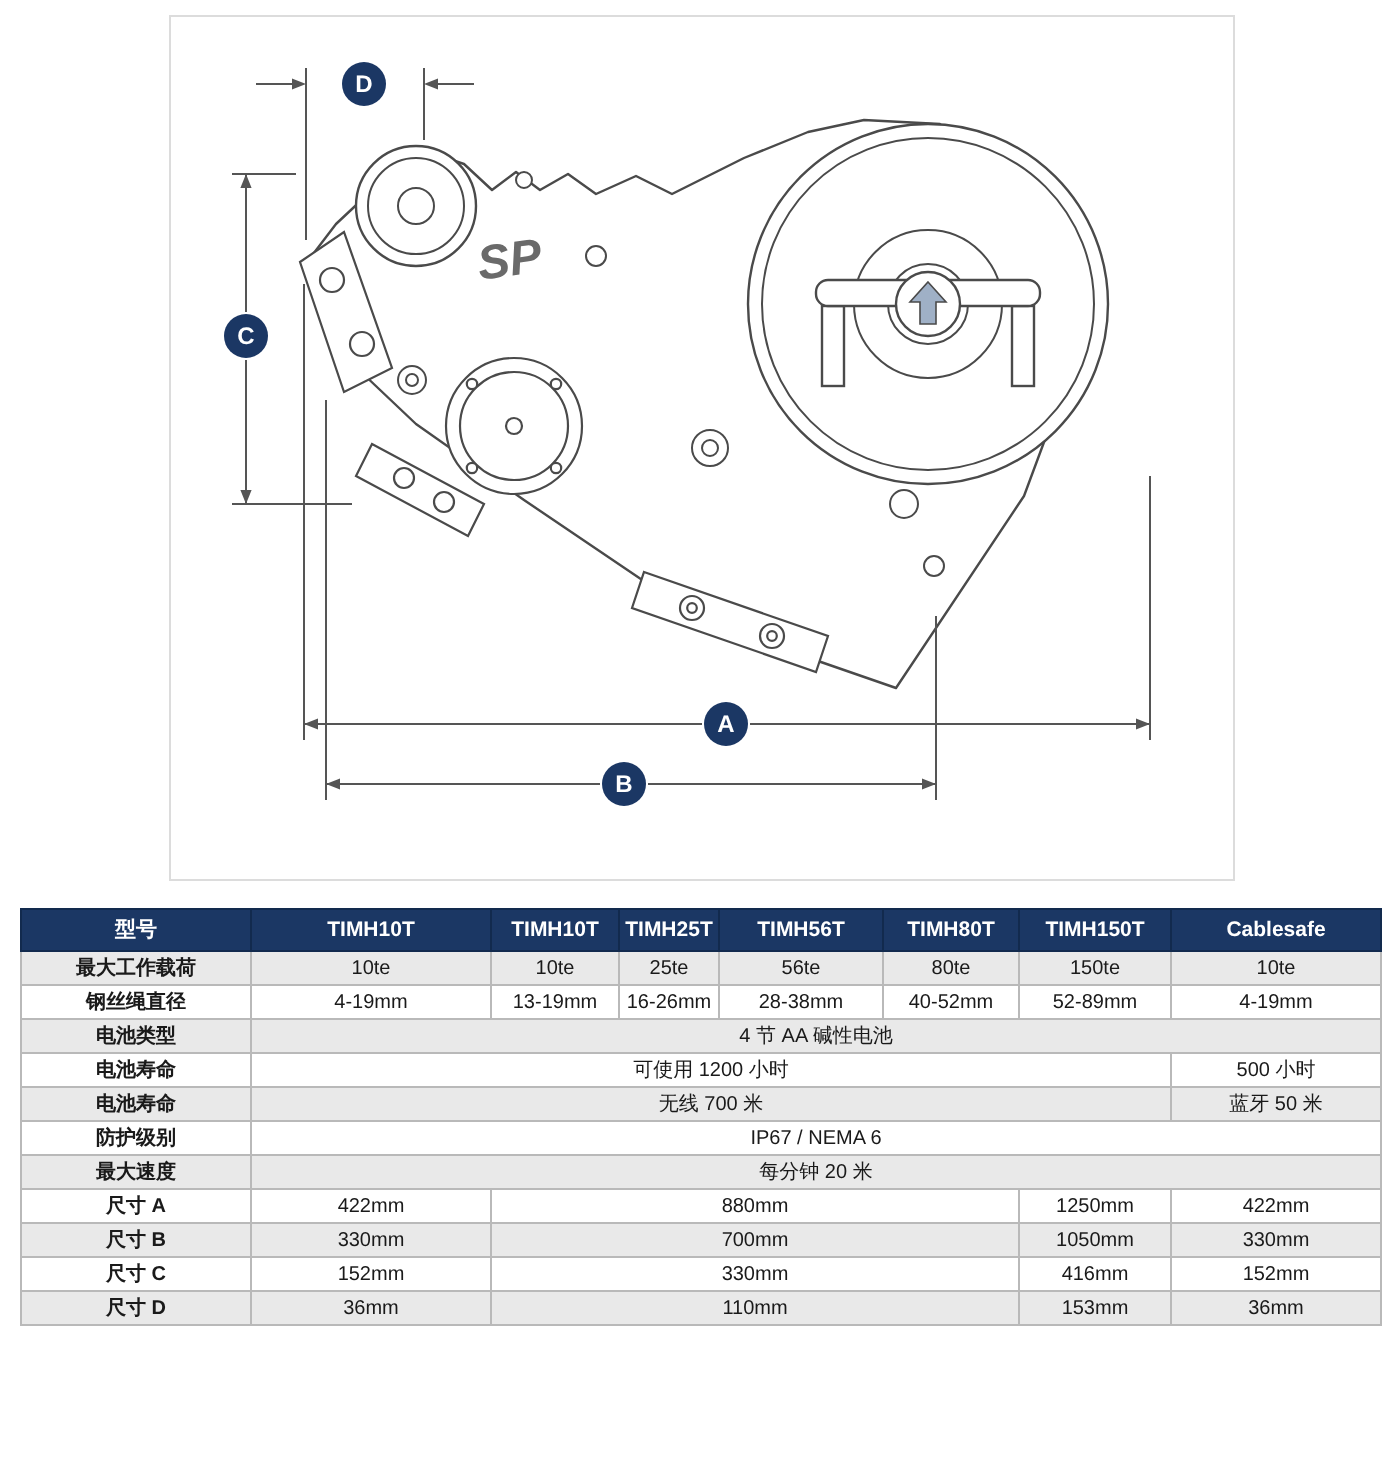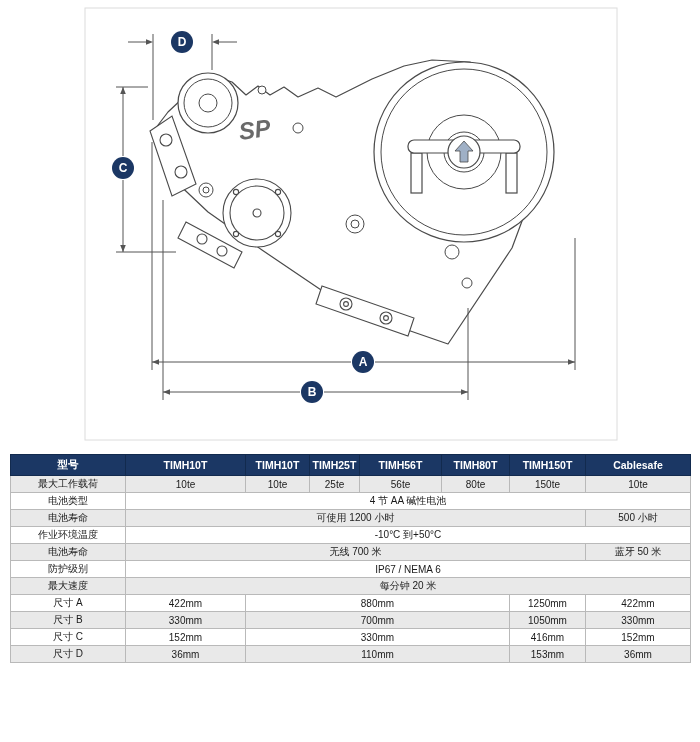--- a/index.html
+++ b/index.html
@@ -36,21 +36,21 @@
     border: 1px solid #b9b9b9;
     height: 15px;
     padding: 1px 2px;
     text-align: center;
     vertical-align: middle;
     overflow: hidden;
     white-space: nowrap;
   }
   table.spec-table tbody tr:nth-child(odd)  { background: #e9e9e9; }
   table.spec-table tbody tr:nth-child(even) { background: #ffffff; }
-  td.row-label { font-weight: normal; }
+  td.row-label { font-weight: bold; }
 </style>
 </head>
 <body>
 
 <div class="diagram-panel">
   <svg width="700" height="452" viewBox="0 0 700 452">
 
     <rect x="85" y="8" width="532" height="432" fill="none" stroke="#dcdcdc" stroke-width="1"></rect>
 
     <path fill="#ffffff" stroke="#4a4a4a" stroke-width="1.2" stroke-linejoin="round" d="M152,133 L168,112 L184,97 L196,82 L214,76 L232,82 L246,95 L258,86 L270,95 L284,87 L298,97 L318,88 L336,97 L372,79 L404,66 L432,60 L470,62 L530,120 L538,178 L512,248 L448,344 L396,326 L330,296 L262,250 L208,212 L170,176 Z"></path>
@@ -196,31 +196,37 @@
       <td class="row-label">最大工作载荷</td>
       <td>10te</td>
       <td>10te</td>
       <td>25te</td>
       <td>56te</td>
       <td>80te</td>
       <td>150te</td>
       <td>10te</td>
     </tr>
     <tr>
+      <td class="row-label">钢丝绳直径</td>
+      <td>4-19mm</td>
+      <td>13-19mm</td>
+      <td>16-26mm</td>
+      <td>28-38mm</td>
+      <td>40-52mm</td>
+      <td>52-89mm</td>
+      <td>4-19mm</td>
+    </tr>
+    <tr>
       <td class="row-label">电池类型</td>
       <td colspan="7">4 节 AA 碱性电池</td>
     </tr>
     <tr>
       <td class="row-label">电池寿命</td>
       <td colspan="6">可使用 1200 小时</td>
       <td>500 小时</td>
-    </tr>
-    <tr>
-      <td class="row-label">作业环境温度</td>
-      <td colspan="7">-10°C 到+50°C</td>
     </tr>
     <tr>
       <td class="row-label">电池寿命</td>
       <td colspan="6">无线 700 米</td>
       <td>蓝牙 50 米</td>
     </tr>
     <tr>
       <td class="row-label">防护级别</td>
       <td colspan="7">IP67 / NEMA 6</td>
     </tr>

